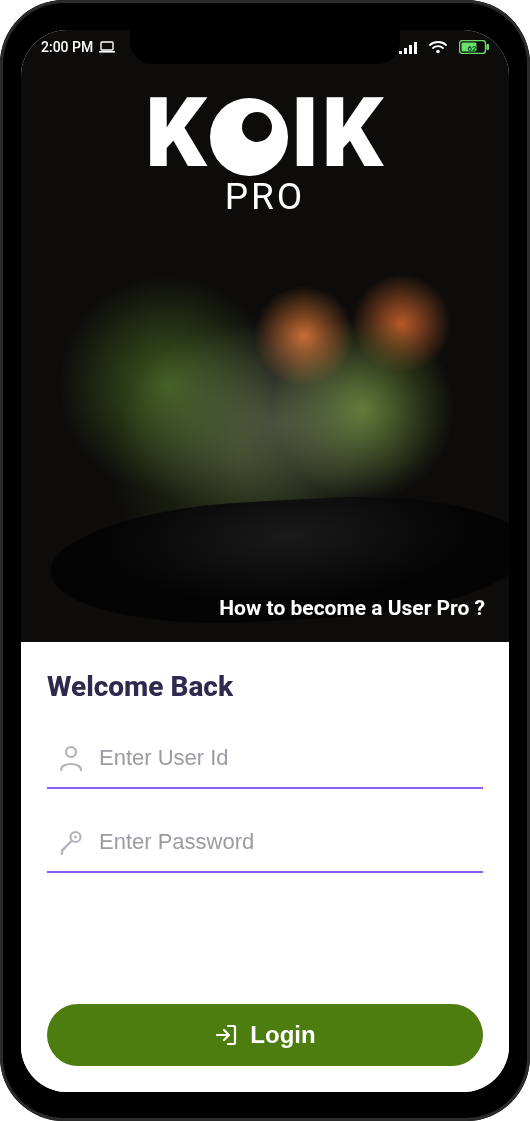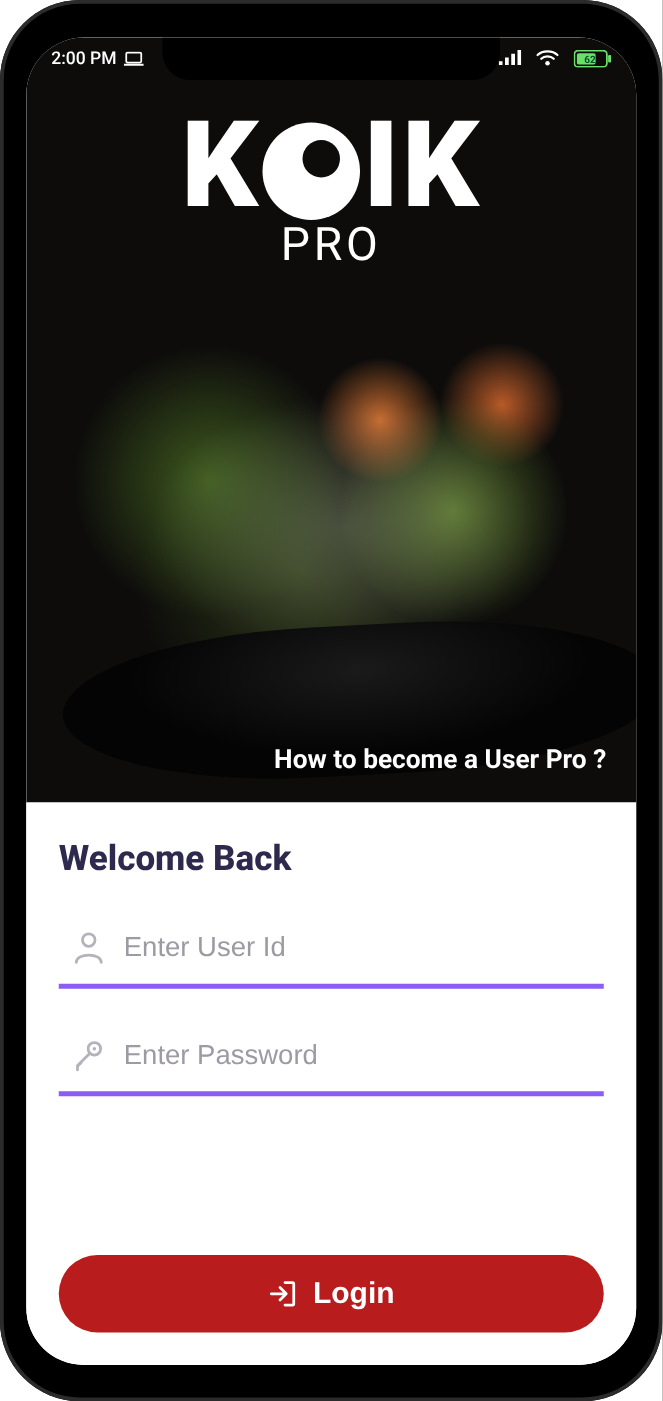--- a/index.html
+++ b/index.html
@@ -55,21 +55,21 @@
     display: flex;
     justify-content: space-between;
     align-items: center;
     padding: 0 20px;
     color: #fff;
     font-size: 14px;
     font-weight: 500;
     z-index: 40;
   }
   .status-left { display:flex; align-items:center; gap:6px; }
-  .status-right { display:flex; align-items:flex-start; gap:12px; }
+  .status-right { display:flex; align-items:flex-end; gap:12px; }
   .status-right svg { display:block; }
 
   
   .hero {
     position: relative;
     width: 100%;
     height: 612px;
     background:
       radial-gradient(ellipse 220px 150px at 52% 64%, rgba(255,255,255,0.18) 0%, rgba(255,255,255,0) 70%),
       radial-gradient(circle at 30% 58%, #3e5a1e 0%, rgba(62,90,30,0) 22%),
@@ -152,42 +152,42 @@
     color: #2e2a4d;
     font-size: 28px;
     font-weight: 800;
     margin-bottom: 30px;
   }
   .field {
     display: flex;
     align-items: center;
     gap: 16px;
     padding: 12px 4px 16px 12px;
-    border-bottom: 4px solid #8b5cf6;
+    border-bottom: 2px solid #8b5cf6;
     margin-bottom: 28px;
   }
   .field svg { flex: 0 0 24px; }
   .field input {
     flex: 1;
     border: none;
     outline: none;
     font-size: 22px;
     color: #444;
     background: transparent;
   }
   .field input::placeholder { color: #9d9aa3; }
 
   .login-btn {
     position: absolute;
     left: 26px; right: 26px;
     bottom: 26px;
     height: 62px;
     border: none;
     border-radius: 31px;
-    background: #b91c1c;
+    background: #4d7c0f;
     color: #fff;
     font-size: 24px;
     font-weight: 700;
     display: flex;
     align-items: center;
     justify-content: center;
     gap: 12px;
     cursor: pointer;
   }
   .login-btn svg { display:block; }

